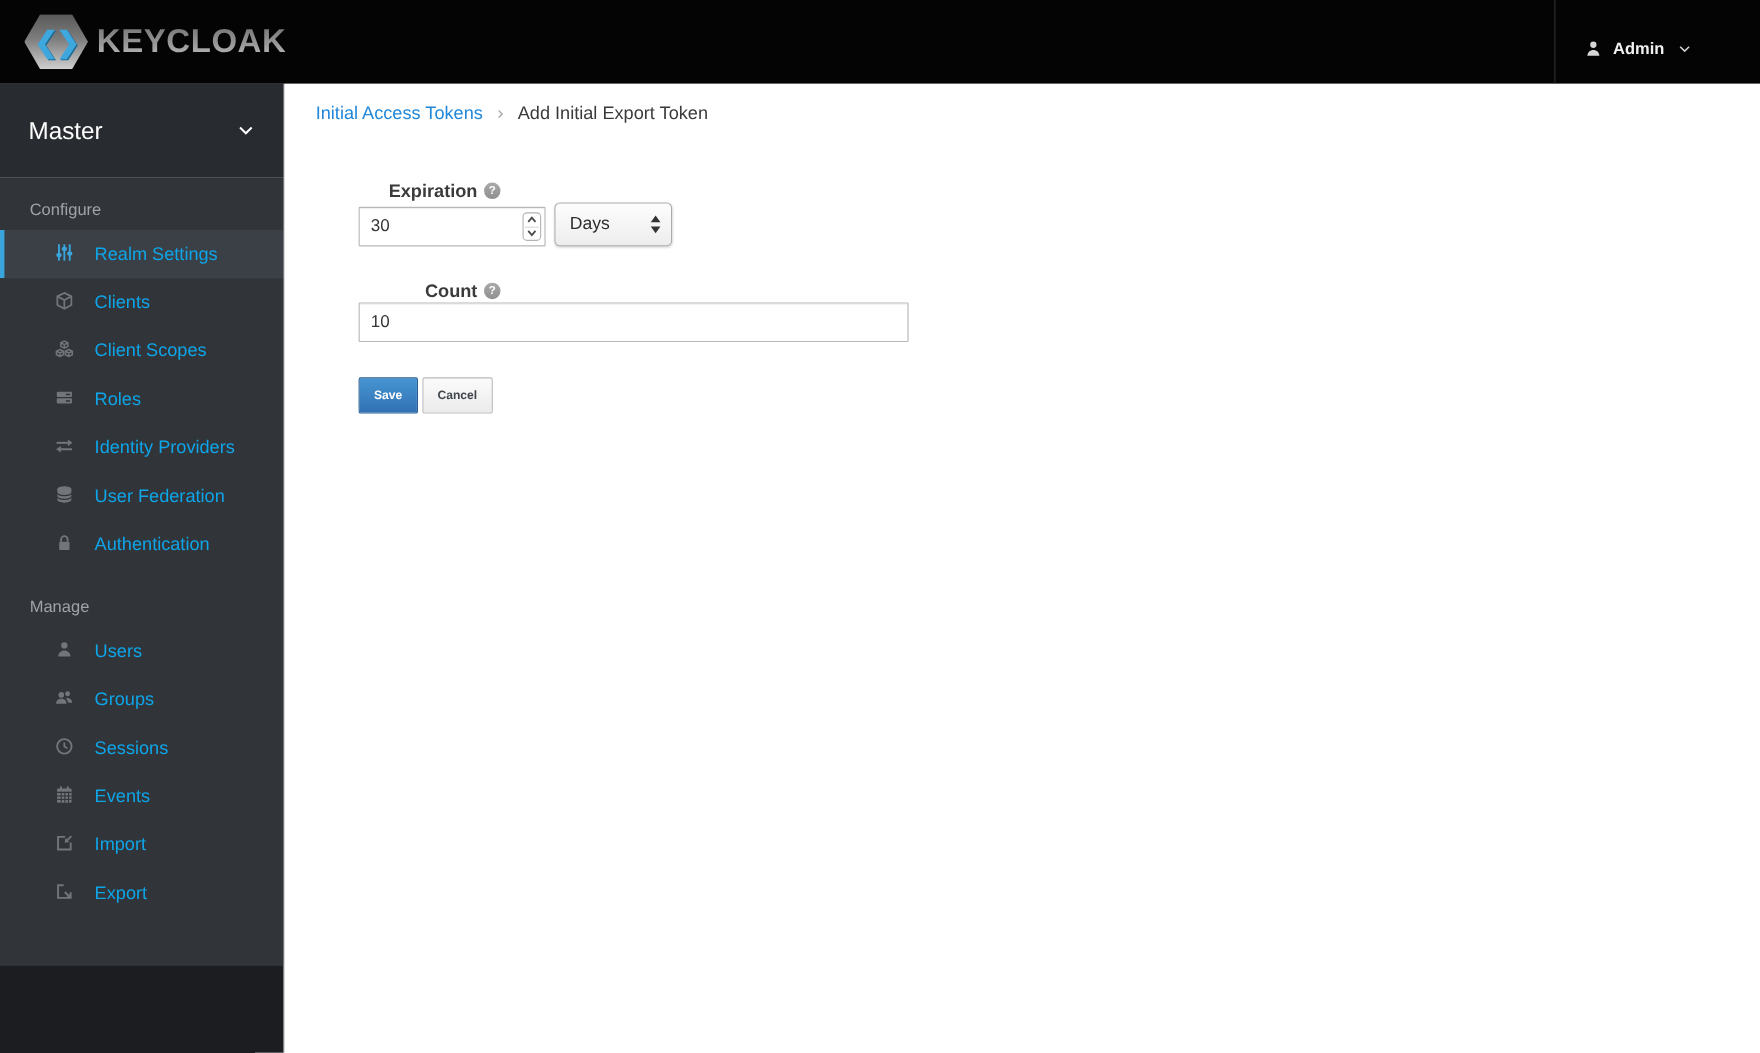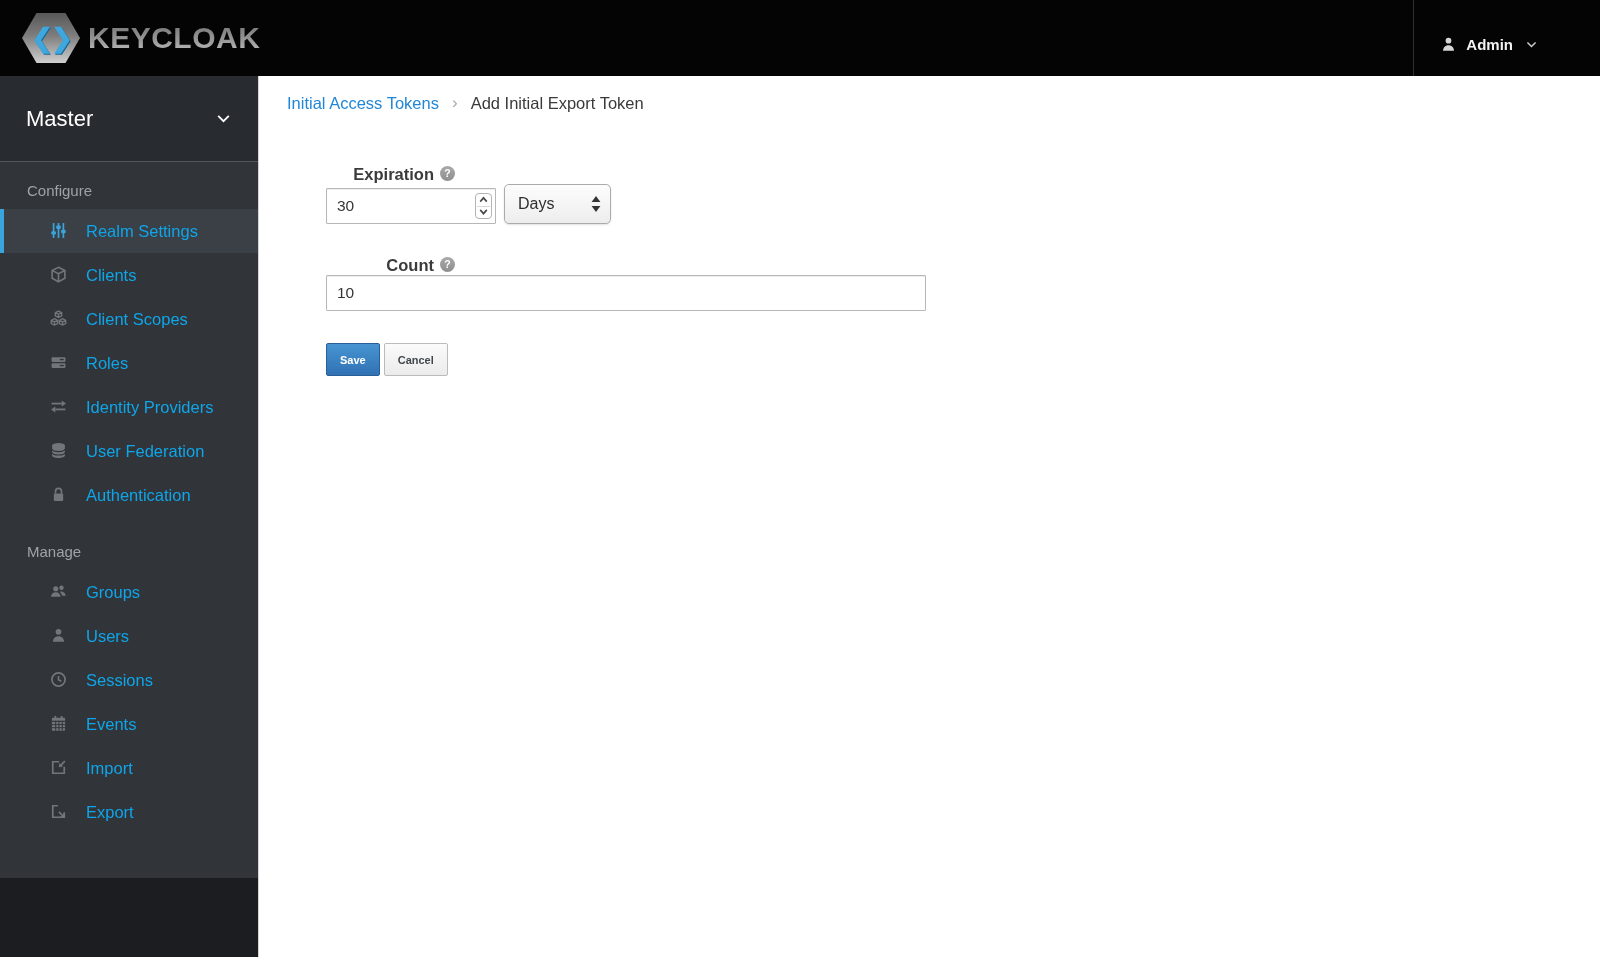--- a/index.html
+++ b/index.html
@@ -64,21 +64,21 @@
   .stepper svg { width:15px; height:12px; }
   .stepper .sdiv { height:1px; background:#d8d8d8; margin:0 1px; }
 
   .select-box { margin-left:8px; width:107px; height:40px; border:1px solid #ababab; border-radius:5px;
                 background:linear-gradient(180deg,#fdfdfd 0%,#ededed 100%);
                 box-shadow:0 1px 2px rgba(0,0,0,0.12); display:flex; align-items:center;
                 padding:0 9px 0 13px; cursor:pointer; }
   .select-text { flex:1; font-size:16px; color:#2e2e2e; }
   .select-arrows { width:10px; height:18px; }
 
-  .count-input { width:600px; }
+  .count-input { width:500px; }
 
   .btn-row { margin-top:23px; }
   .btn { height:33px; font-size:11px; font-weight:600; border-radius:2px; cursor:pointer; padding:0 13px;
          font-family:"Liberation Sans", sans-serif; }
   .btn-primary { background:linear-gradient(180deg,#4694d1 0%,#3172b4 100%); border:1px solid #275f96;
                  color:#fff; margin-right:4px; }
   .btn-default { background:linear-gradient(180deg,#fbfbfb 0%,#ebebeb 100%); border:1px solid #bbb; color:#40464c; }
 
   svg { display:block; }
   .nav-item svg { display:inline; }
@@ -182,34 +182,34 @@
       <svg class="nicon" viewBox="0 0 16 16">
         <path d="M5.2 7 V5.1 a2.8 2.8 0 0 1 5.6 0 V7" fill="none" stroke="#72767b" stroke-width="1.6"></path>
         <rect x="3.6" y="7" width="8.8" height="7.2" rx="1" fill="#72767b"></rect>
       </svg><span>Authentication</span>
     </div>
 
     <div class="nav-section-header second">Manage</div>
 
     <div class="nav-item">
       <svg class="nicon" viewBox="0 0 16 16">
+        <circle cx="8" cy="4.5" r="2.7" fill="#72767b"></circle>
+        <path d="M2.8 13.9 c0-3 2.3-5.1 5.2-5.1 s5.2 2.1 5.2 5.1 Z" fill="#72767b"></path>
+      </svg><span>Users</span>
+    </div>
+
+    <div class="nav-item">
+      <svg class="nicon" viewBox="0 0 16 16">
         <g fill="#72767b">
           <circle cx="10.8" cy="4.4" r="2.1"></circle>
           <path d="M9.4 8.1 c2.9-0.3 5.3 1.4 5.3 4 H11.6 Z"></path>
           <circle cx="5.4" cy="5.4" r="2.4"></circle>
           <path d="M0.9 12.9 c0-2.6 2-4.3 4.5-4.3 s4.5 1.7 4.5 4.3 Z"></path>
         </g>
       </svg><span>Groups</span>
-    </div>
-
-    <div class="nav-item">
-      <svg class="nicon" viewBox="0 0 16 16">
-        <circle cx="8" cy="4.5" r="2.7" fill="#72767b"></circle>
-        <path d="M2.8 13.9 c0-3 2.3-5.1 5.2-5.1 s5.2 2.1 5.2 5.1 Z" fill="#72767b"></path>
-      </svg><span>Users</span>
     </div>
 
     <div class="nav-item">
       <svg class="nicon" viewBox="0 0 16 16">
         <circle cx="8" cy="8" r="6.2" fill="none" stroke="#72767b" stroke-width="1.6"></circle>
         <path d="M8 4.6 V8.2 L10.6 9.6" fill="none" stroke="#72767b" stroke-width="1.5"></path>
       </svg><span>Sessions</span>
     </div>
 
     <div class="nav-item">

